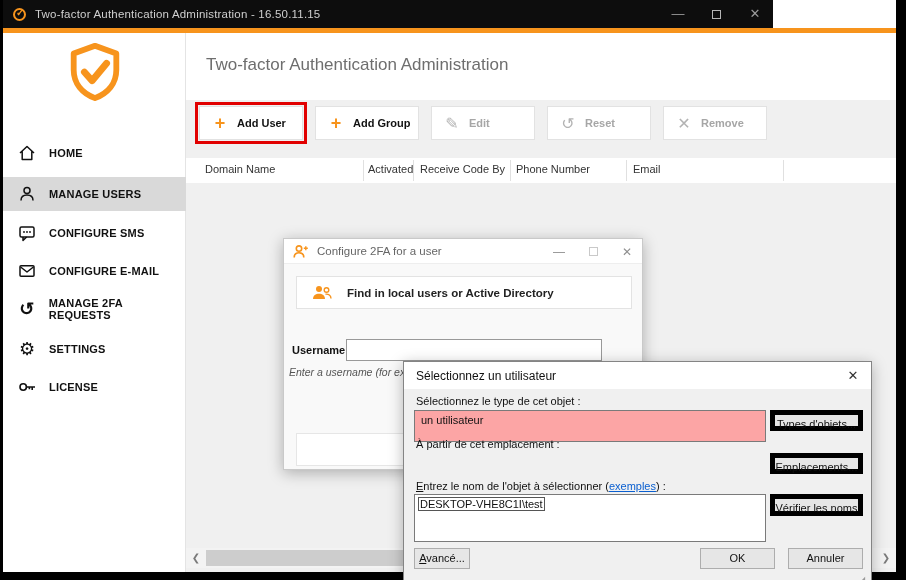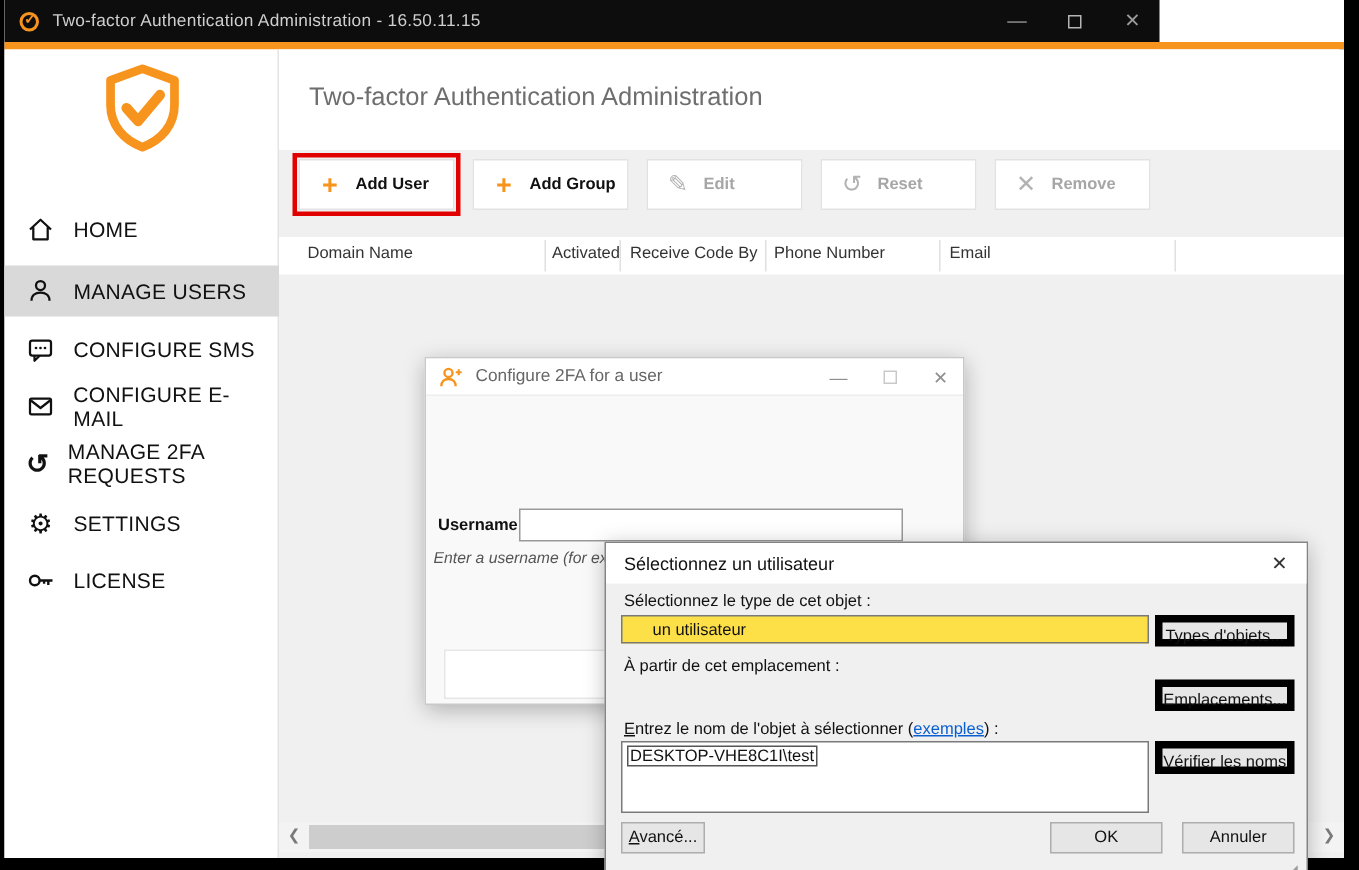--- a/index.html
+++ b/index.html
@@ -20,21 +20,21 @@
   .accent-line { position:absolute; left:0; top:28px; width:893px; height:5px; background:#F7941D; }
 
   
   .main { position:absolute; left:0; top:33px; width:893px; height:539px; display:flex; }
   .sidebar { width:183px; background:#fff; border-right:1px solid #e4e4e4; position:relative; }
   .logo { position:absolute; left:0; top:8px; width:183px; text-align:center; }
   .nav { position:absolute; left:0; top:71px; width:183px; }
   .nav-item { position:absolute; left:0; width:183px; height:34px; display:flex; align-items:center; padding-left:14px; cursor:pointer; }
   .nav-item.selected { background:#d9d9d9; }
   .nav-ico { width:20px; height:20px; display:flex; align-items:center; justify-content:center; color:#111; font-size:17px; }
-  .nav-label { font-size:14px; font-weight:normal; color:#111; margin-left:12px; letter-spacing:.2px; }
+  .nav-label { font-size:11px; font-weight:bold; color:#111; margin-left:12px; letter-spacing:.2px; }
 
   .content { flex:1; background:#f0f0f0; position:relative; }
   .content-header { position:absolute; left:0; top:0; width:100%; height:67px; background:#fff; }
   .page-title { position:absolute; left:20px; top:22px; font-size:17px; color:#6e6e6e; }
 
   
   .toolbar { position:absolute; left:0; top:67px; width:100%; height:58px; }
   .tool-btn { position:absolute; top:6px; width:104px; height:34px; background:#fff; border:1px solid #e2e2e2; display:flex; align-items:center; padding-left:12px; cursor:pointer; }
   .tool-ico { font-size:16px; margin-right:9px; width:16px; text-align:center; }
   .tool-ico.orange { color:#F7941D; font-size:18px; font-weight:bold; line-height:14px; }
@@ -66,21 +66,21 @@
   .uname-label { position:absolute; left:8px; top:105px; font-size:11px; font-weight:bold; color:#111; }
   .uname-input { position:absolute; left:62px; top:100px; width:256px; height:22px; background:#fff; border:1px solid #999; }
   .uname-hint { position:absolute; left:5px; top:127px; font-size:10.5px; font-style:italic; color:#555; white-space:nowrap; }
   .hidden-btn { position:absolute; left:12px; top:194px; width:336px; height:33px; background:#fff; border:1px solid #e6e6e6; }
 
   .dlgsel { left:403px; top:318px; width:469px; height:227px; background:#f0f0f0; border:1px solid #848484;margin-top:43px; }
   .dlgsel-titlebar { position:absolute; left:0; top:0; width:100%; height:27px; background:#fff; }
   .dlgsel-title { position:absolute; left:12px; top:7px; font-size:12px; color:#111; }
   .dlgsel-close { position:absolute; right:8px; top:4px; width:20px; height:20px; text-align:center; line-height:20px; color:#333; font-size:13px; cursor:pointer; }
   .sel-label { position:absolute; left:12px; font-size:11px; color:#111; }
-  .sel-field { position:absolute; left:10px; width:352px; height:19px; background:#fde047; border:1px solid #7a7a7a; font-size:11px; color:#111; line-height:19px; padding-left:20px; overflow:hidden; }
+  .sel-field { position:absolute; left:10px; width:352px; height:32px; background:#fca5a5; border:1px solid #7a7a7a; font-size:11px; color:#111; line-height:19px; padding-left:6px; overflow:hidden; }
   .sel-btn { position:absolute; width:93px; height:21px; background:#e6e6e6; border:5px solid #000000; font-size:11px; color:#111; text-align:center; line-height:19px; cursor:pointer; }
   .sel-textarea { position:absolute; left:10px; top:132px; width:352px; height:48px; background:#fff; border:1px solid #7a7a7a; font-size:11px; padding:2px 3px; }
   .sel-text-selbox { display:inline-block; border:1px solid #555; padding:0 1px; color:#111; }
   .link { color:#0a5fd0; text-decoration:underline; cursor:pointer; }
   .accel { text-decoration:underline; }
   .btm-btn { position:absolute; top:186px; height:21px; background:#e6e6e6; border:1px solid #adadad; font-size:11px; color:#111; text-align:center; line-height:19px; cursor:pointer; }
   .grip { position:absolute; right:2px; bottom:2px; width:10px; height:10px; color:#9a9a9a; font-size:8px; line-height:10px; }
 </style>
 </head>
 <body>
@@ -230,20 +230,31 @@
           <path d="M12.8 2.2 V6.2 M10.8 4.2 H14.8" stroke="#F7941D" stroke-width="1.4"></path>
         </svg>
     </span>
     <span class="dlg2fa-title">Configure 2FA for a user</span>
     <div class="dlg2fa-controls">
       <span class="c">—</span>
       <span class="dlg2fa-max"></span>
       <span class="c">✕</span>
     </div>
   </div>
+  <div class="find-btn">
+    <span style="margin-left:14px;display:flex;">
+      <svg width="22" height="17" viewBox="0 0 22 17">
+          <circle cx="8" cy="5" r="3" fill="#F7941D"></circle>
+          <path d="M2 15 c0-3.6 2.7-5.3 6-5.3 s6 1.7 6 5.3 Z" fill="#F7941D"></path>
+          <circle cx="15.5" cy="6" r="2.3" fill="none" stroke="#F7941D" stroke-width="1.4"></circle>
+          <path d="M14.5 10.2 c3-.4 5.5 1.2 5.5 4.3" fill="none" stroke="#F7941D" stroke-width="1.4"></path>
+        </svg>
+    </span>
+    <span class="find-label">Find in local users or Active Directory</span>
+  </div>
   <div class="uname-label">Username</div>
   <div class="uname-input"></div>
   <div class="uname-hint">Enter a username (for exam</div>
   <div class="hidden-btn"></div>
 </div>
 
 <div class="dialog dlgsel">
   <div class="dlgsel-titlebar">
     <span class="dlgsel-title">Sélectionnez un utilisateur</span>
     <span class="dlgsel-close">✕</span>

